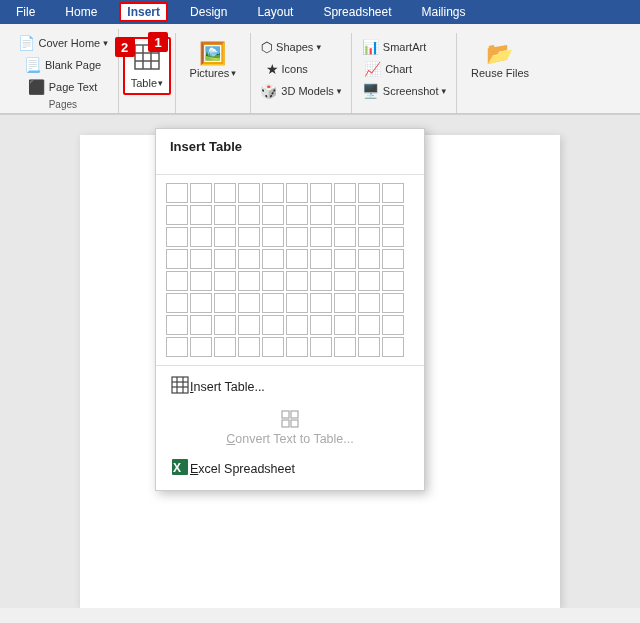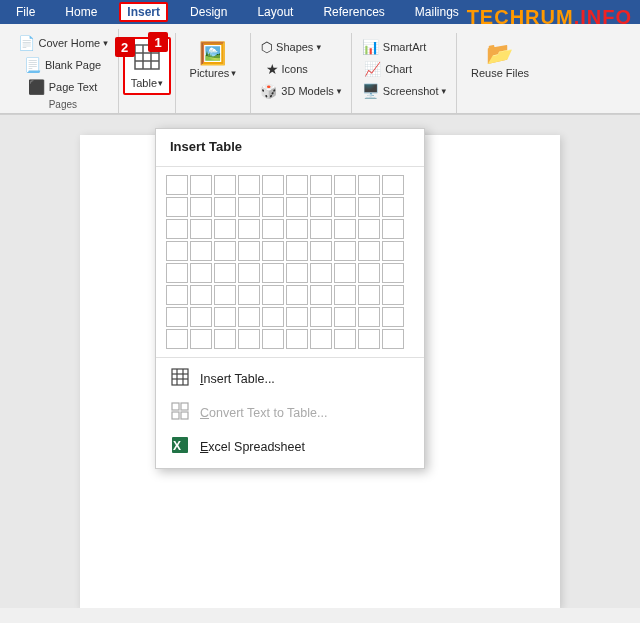--- a/index.html
+++ b/index.html
@@ -142,21 +142,21 @@
       box-shadow: 3px 3px 10px rgba(0,0,0,0.25);
       z-index: 100;
       min-width: 270px;
       padding-bottom: 4px;
     }
 
     .dropdown-title {
       font-weight: 700;
       font-size: 13px;
       color: #222;
-      padding: 10px 14px 12px 14px;
+      padding: 10px 14px 20px 14px;
       border-bottom: 1px solid #e0e0e0;
     }
 
     
     .cell-grid {
       padding: 8px 10px;
       display: flex;
       flex-direction: column;
       gap: 2px;
     }
@@ -176,23 +176,22 @@
     .dropdown-items {
       margin-top: 4px;
     }
     .dropdown-item {
       display: flex;
       align-items: center;
       padding: 6px 14px;
       font-size: 12.5px;
       color: #222;
       cursor: pointer;
-      gap: 10px;
-    }
-    .dropdown-item.disabled { color: #aaa; cursor: default; }
+    }
+    .dropdown-item.disabled { color: #aaa; cursor: default; flex-direction: column; }
     .dropdown-item-icon {
       font-size: 16px;
       width: 20px;
       text-align: center;
     }
     .dropdown-item-arrow {
       margin-left: auto;
       font-size: 11px;
       color: #555;
     }
@@ -234,25 +233,22 @@
 </head>
 <body>
 
 <div class="ribbon-container">
   <div class="menu-bar">
     <div class="menu-item">File</div>
     <div class="menu-item">Home</div>
     <div class="menu-item active">Insert</div>
     <div class="menu-item">Design</div>
     <div class="menu-item">Layout</div>
-    <div class="menu-item">References</div>
+    <div class="menu-item">Spreadsheet</div>
     <div class="menu-item">Mailings</div>
-    <div class="watermark">
-      <span style="color:#f90">TECHRUM</span><span style="color:#e22">.INFO</span>
-    </div>
   </div>
 
   <div class="ribbon">
 
     <div class="ribbon-group">
       <div class="ribbon-items">
         <div style="display:flex;flex-direction:column;gap:2px;">
           <div class="ribbon-btn-small">
             <div style="display:flex;align-items:center;gap:3px;">
               <span style="font-size:14px;">📄</span>

